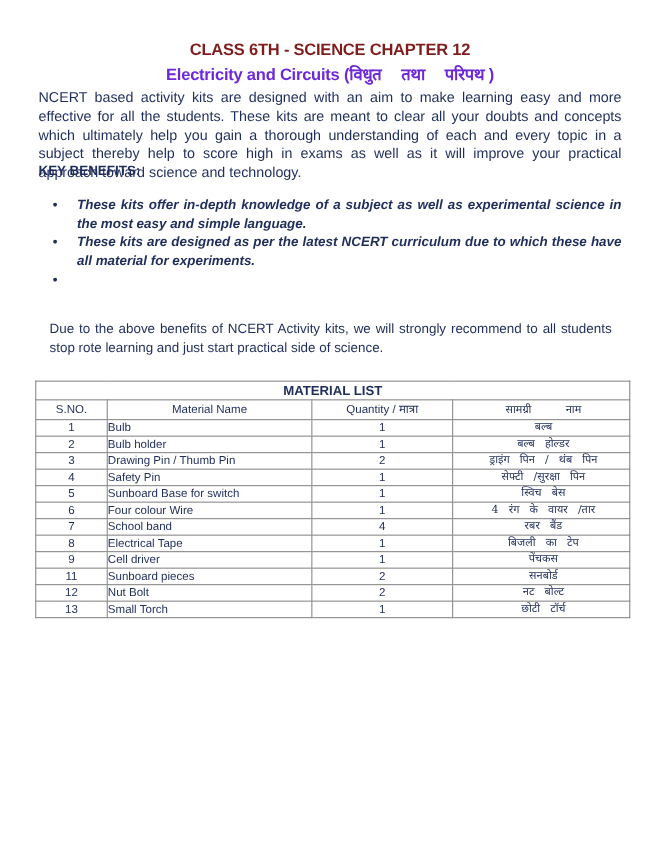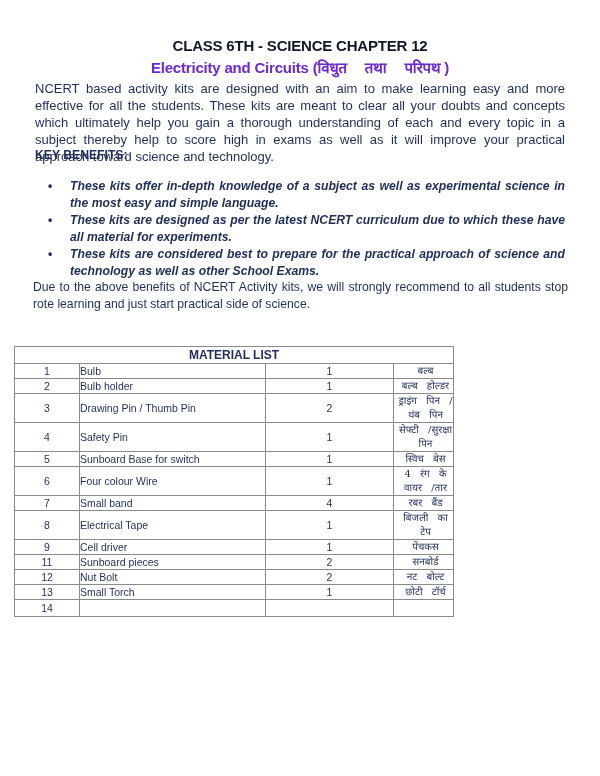--- a/index.html
+++ b/index.html
@@ -1,32 +1,32 @@
 <!DOCTYPE html>
 <html><head>
 <meta charset="utf-8">
 <style>
   html, body { margin: 0; padding: 0; background: #ffffff; }
   body { width: 600px; height: 776px; position: relative; overflow: hidden;
          font-family: "Liberation Sans", "DejaVu Sans", sans-serif; color: #1f2d5a; }
   .title1 { position: absolute; top: 37px; left: 0; width: 600px; text-align: center;
-            color: #0f172a; font-weight: bold; font-size: 15px; letter-spacing: -0.2px; }
+            color: #7f1d1d; font-weight: bold; font-size: 15px; letter-spacing: -0.2px; }
   .title2 { position: absolute; top: 57px; left: 0; width: 600px; text-align: center;
             color: #6d28d9; font-weight: bold; font-size: 15px; letter-spacing: -0.2px; }
   .title2 .hindi { word-spacing: 14px; }
   .intro { position: absolute; top: 80px; left: 35px; width: 530px; font-size: 13px;
            line-height: 17px; text-align: justify; margin: 0; }
   .kb-head { position: absolute; top: 148px; left: 35px; font-weight: bold; font-size: 12.2px; margin: 0; }
   .benefits { position: absolute; top: 178px; left: 35px; width: 530px; margin: 0; padding: 0;
               list-style: none; font-size: 12.2px; line-height: 17px; font-style: italic; font-weight: bold; }
   .benefits li { position: relative; padding-left: 35px; text-align: justify; }
   .benefits li .bullet { position: absolute; left: 13px; top: 0; font-style: normal; }
   .outro { position: absolute; top: 279px; left: 33px; width: 535px; font-size: 12.2px; line-height: 17px; margin: 0; }
-  .outro p { margin: 0; text-align: justify; }
-  table.mat { position: absolute; top: 346px; left: 14px; width: 440px; border-collapse: collapse;
+  .outro p { margin: 12px; text-align: justify; }
+  table.mat { position: absolute; top: 346px; left: 32px; width: 541px; border-collapse: collapse;
               font-size: 10.5px; color: #1f2d5a; }
   table.mat td, table.mat th { border: 1px solid #8a8a8a; padding: 0; height: 14px; line-height: 14px; font-weight: normal; }
   table.mat .cap { font-weight: bold; font-size: 12px; height: 16px; line-height: 16px; text-align: center; }
   table.mat th { height: 17px; line-height: 17px; text-align: center; }
   .c1 { width: 64px; text-align: center; }
   .c2 { width: 185px; text-align: left; }
   .c3 { width: 127px; text-align: center; }
   .c4 { text-align: center; padding-left: 4px !important; font-family: "DejaVu Serif", serif; font-size: 10px; word-spacing: 6px; }
   th.c4 { text-align: center; word-spacing: 28px; }
   tr.last td { height: 16px; }
@@ -36,31 +36,37 @@
 
 <div class="title1">CLASS 6TH - SCIENCE CHAPTER 12</div>
 <div class="title2"><span>Electricity and Circuits (</span><span class="hindi">विधुत तथा परिपथ</span><span> )</span></div>
 
 <p class="intro">NCERT based activity kits are designed with an aim to make learning easy and more effective for all the students. These kits are meant to clear all your doubts and concepts which ultimately help you gain a thorough understanding of each and every topic in a subject thereby help to score high in exams as well as it will improve your practical approach toward science and technology.</p>
 
 <p class="kb-head">KEY BENEFITS:</p>
 <ul class="benefits">
   <li><span class="bullet">•</span><span>These kits offer in-depth knowledge of a subject as well as experimental science in the most easy and simple language.</span></li>
   <li><span class="bullet">•</span><span>These kits are designed as per the latest NCERT curriculum due to which these have all material for experiments.</span></li>
-  <li><span class="bullet">•</span><span>These kits are considered best to prepare for the practical approach of science and technology as well as other School Exams.</span></li>
+  <li><span class="bullet">•</span></li>
 </ul>
 
 <div class="outro">
   <p>Due to the above benefits of NCERT Activity kits, we will strongly recommend to all students stop rote learning and just start practical side of science.</p>
 </div>
 
 <table class="mat">
   <tbody>
       <tr>
     <td class="cap" colspan="4">MATERIAL LIST</td>
+  </tr>
+  <tr>
+    <th class="c1">S.NO.</th>
+    <th class="c2">Material Name</th>
+    <th class="c3">Quantity / मात्रा</th>
+    <th class="c4">सामग्री नाम</th>
   </tr>
   <tr>
         <td class="c1">1</td>
         <td class="c2">Bulb</td>
         <td class="c3">1</td>
         <td class="c4">बल्ब</td>
       </tr>
   <tr>
         <td class="c1">2</td>
         <td class="c2">Bulb holder</td>
@@ -86,21 +92,21 @@
         <td class="c4">स्विच बेस</td>
       </tr>
   <tr>
         <td class="c1">6</td>
         <td class="c2">Four colour Wire</td>
         <td class="c3">1</td>
         <td class="c4">4 रंग के वायर /तार</td>
       </tr>
   <tr>
         <td class="c1">7</td>
-        <td class="c2">Small band</td>
+        <td class="c2">School band</td>
         <td class="c3">4</td>
         <td class="c4">रबर बैंड</td>
       </tr>
   <tr>
         <td class="c1">8</td>
         <td class="c2">Electrical Tape</td>
         <td class="c3">1</td>
         <td class="c4">बिजली का टेप</td>
       </tr>
   <tr>
@@ -120,20 +126,14 @@
         <td class="c2">Nut Bolt</td>
         <td class="c3">2</td>
         <td class="c4">नट बोल्ट</td>
       </tr>
   <tr>
         <td class="c1">13</td>
         <td class="c2">Small Torch</td>
         <td class="c3">1</td>
         <td class="c4">छोटी टॉर्च</td>
       </tr>
-  <tr class="last">
-        <td class="c1">14</td>
-        <td class="c2"></td>
-        <td class="c3"></td>
-        <td class="c4"></td>
-      </tr>
 </tbody>
   </table>
 
 </body></html>

